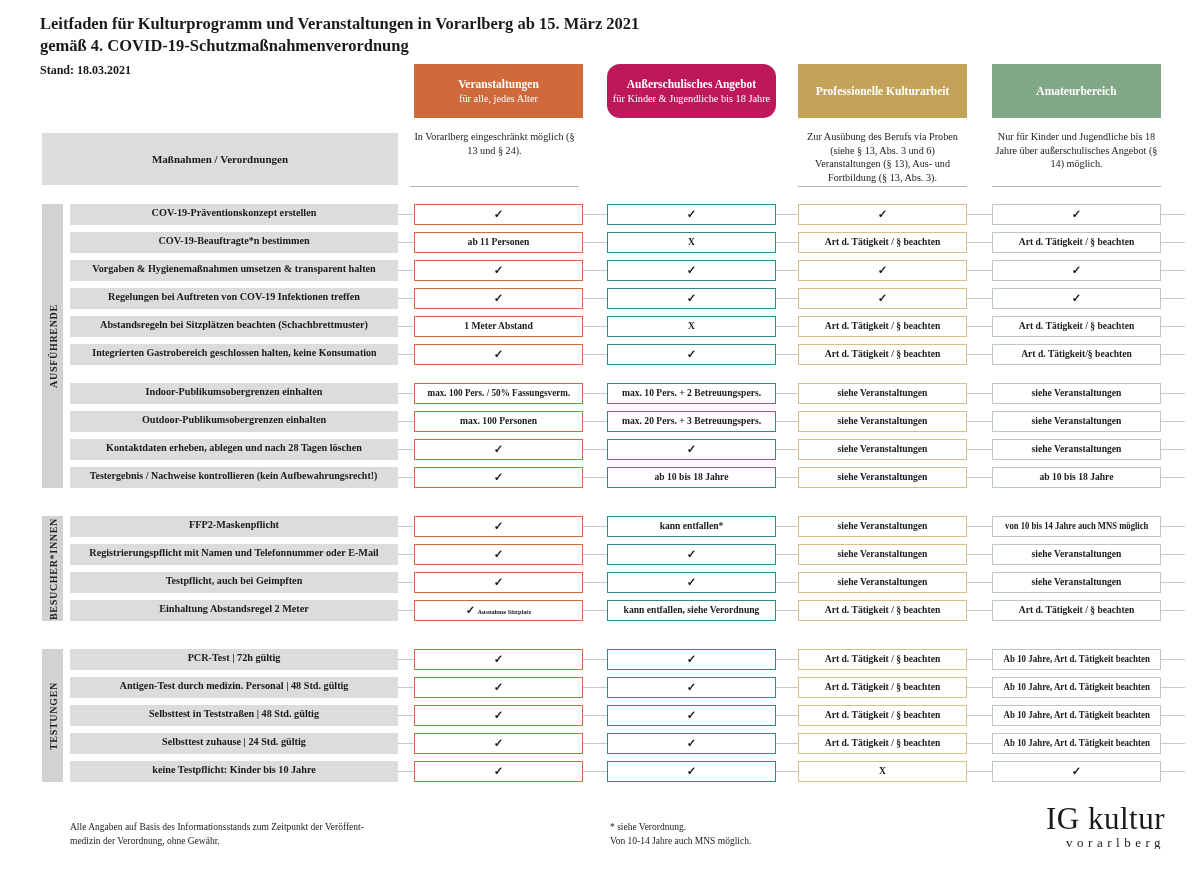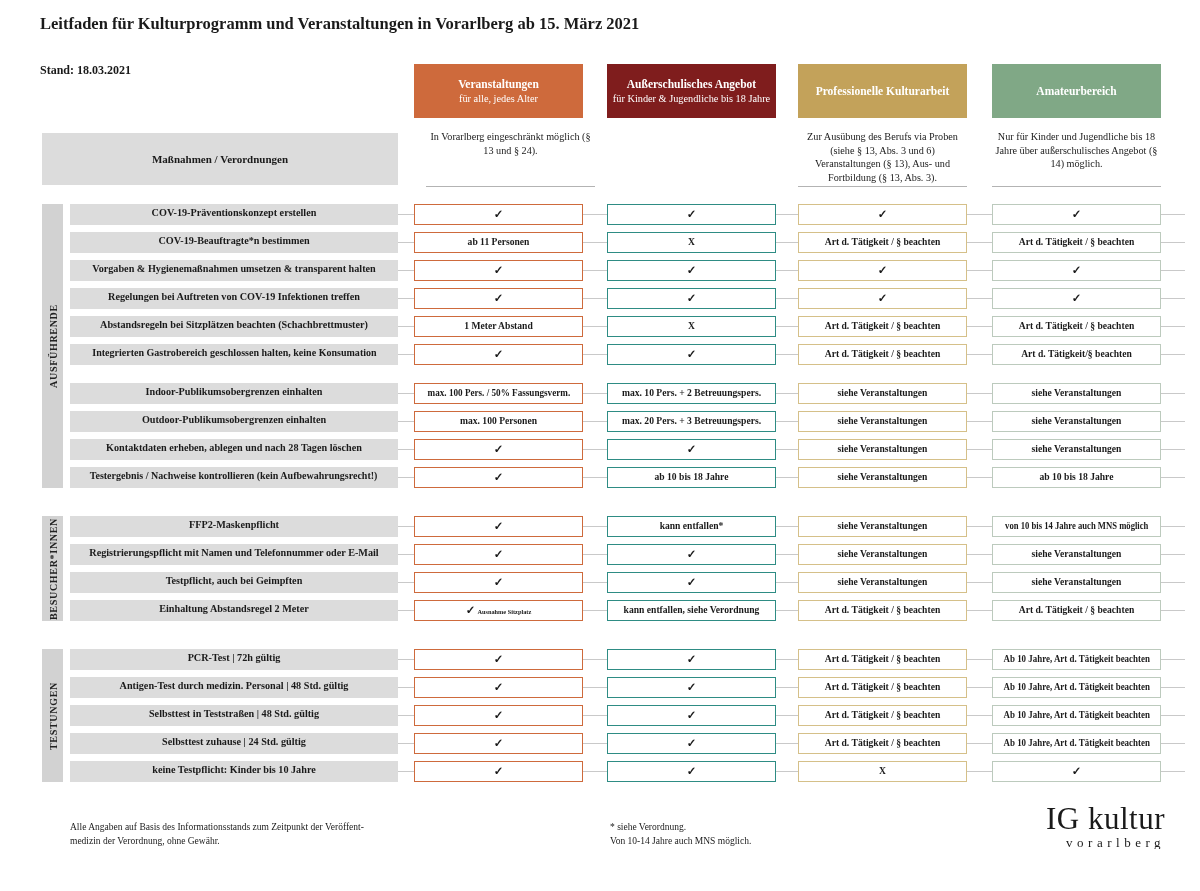--- a/index.html
+++ b/index.html
@@ -38,43 +38,44 @@
   .logo .name{font-size:31px;line-height:33px;font-weight:500;letter-spacing:.5px;}
   .logo .sub{font-size:13px;letter-spacing:4.5px;line-height:15px;}
   .logo .url{font-size:11px;margin-top:11px;}
 </style>
 </head>
 <body>
 
 <div class="board">
   <div class="title">
     <div>Leitfaden für Kulturprogramm und Veranstaltungen in Vorarlberg ab 15. März 2021</div>
+    <div>gemäß 4. COVID-19-Schutzmaßnahmenverordnung</div>
   </div>
   <div class="stand">Stand: 18.03.2021</div>
 
   <div class="measures">Maßnahmen / Verordnungen</div>
 
   <div class="colhead" style="left: 414px; background: rgb(206, 106, 60);">
     <div class="t">Veranstaltungen</div>
     <div class="s">für alle, jedes Alter</div>
   </div>
-  <div class="colhead" style="left: 607px; background: #7f1d1d;">
+  <div class="colhead" style="left: 607px; background: #be185d; border-radius: 13px;">
     <div class="t">Außerschulisches Angebot</div>
     <div class="s">für Kinder &amp; Jugendliche bis 18 Jahre</div>
   </div>
   <div class="colhead" style="left: 798px; background: rgb(195, 162, 90);">
     <div class="t">Professionelle Kulturarbeit</div>
     <div class="s"></div>
   </div>
   <div class="colhead" style="left: 992px; background: rgb(128, 168, 134);">
     <div class="t">Amateurbereich</div>
     <div class="s"></div>
   </div>
 
-  <div class="desc" style="left: 426px;">In Vorarlberg eingeschränkt möglich (§ 13 und § 24).</div>
+  <div class="desc" style="left: 410px;">In Vorarlberg eingeschränkt möglich (§ 13 und § 24).</div>
   <div class="desc" style="left: 798px;">Zur Ausübung des Berufs via Proben (siehe § 13, Abs. 3 und 6) Veranstaltungen (§ 13), Aus- und Fortbildung (§ 13, Abs. 3).</div>
   <div class="desc" style="left: 992px;">Nur für Kinder und Jugendliche bis 18 Jahre über außerschulisches Angebot (§ 14) möglich.</div>
 
   <div id="sections">
       <div class="section" style="top: 204px;">
         <div class="vbar">
           <span>AUSFÜHRENDE</span>
         </div>
         <div class="group">
           <div class="row">

